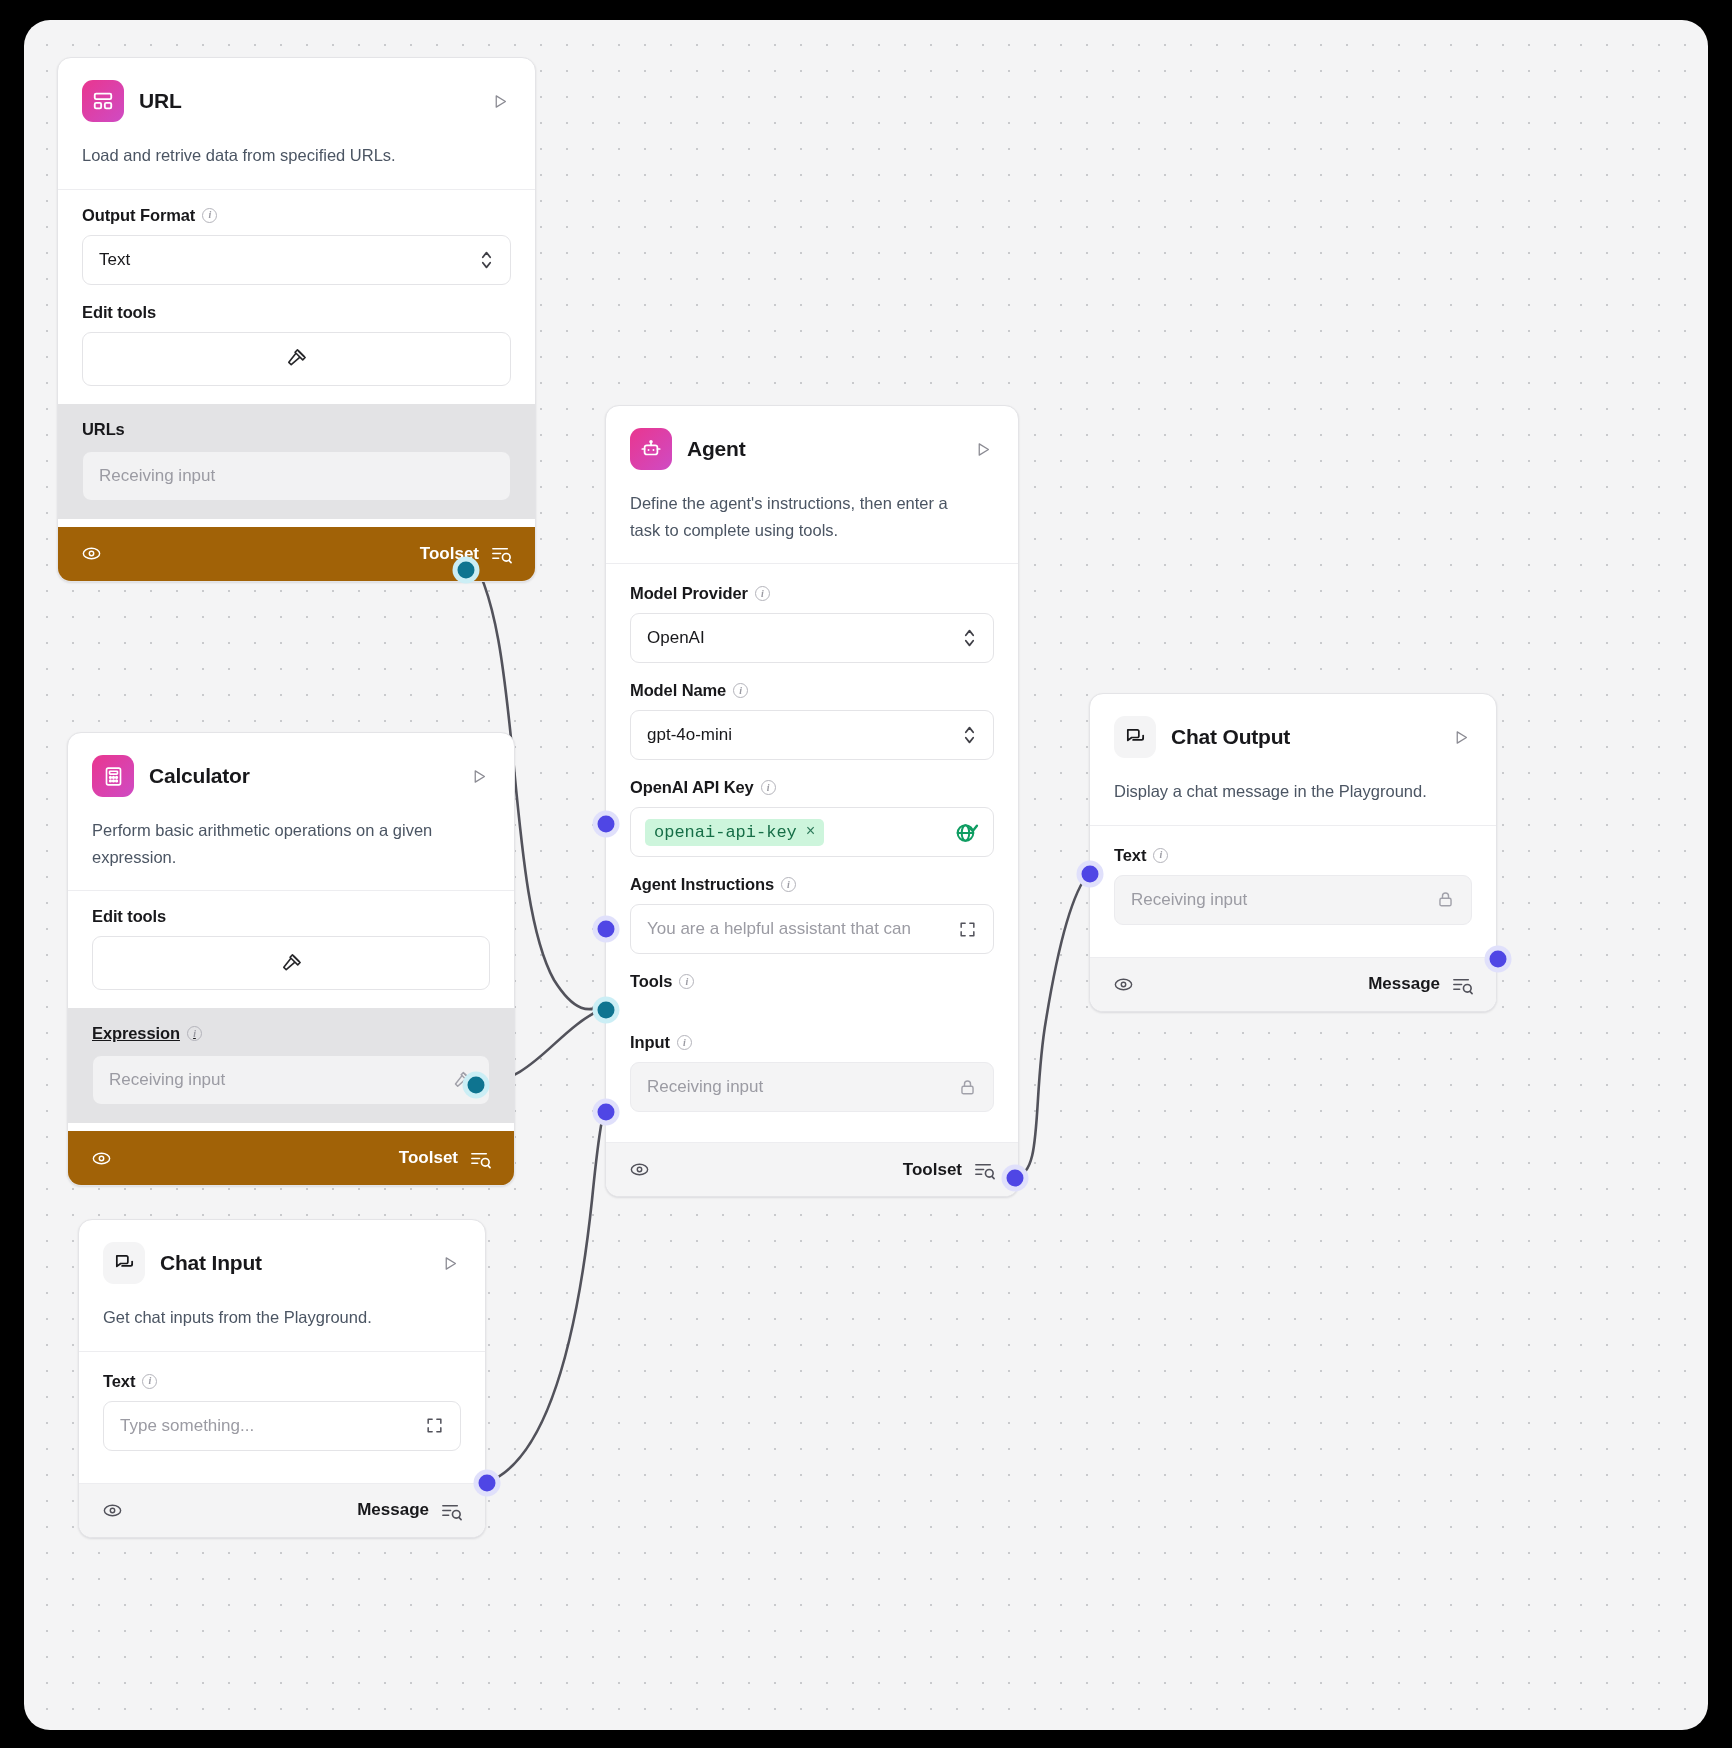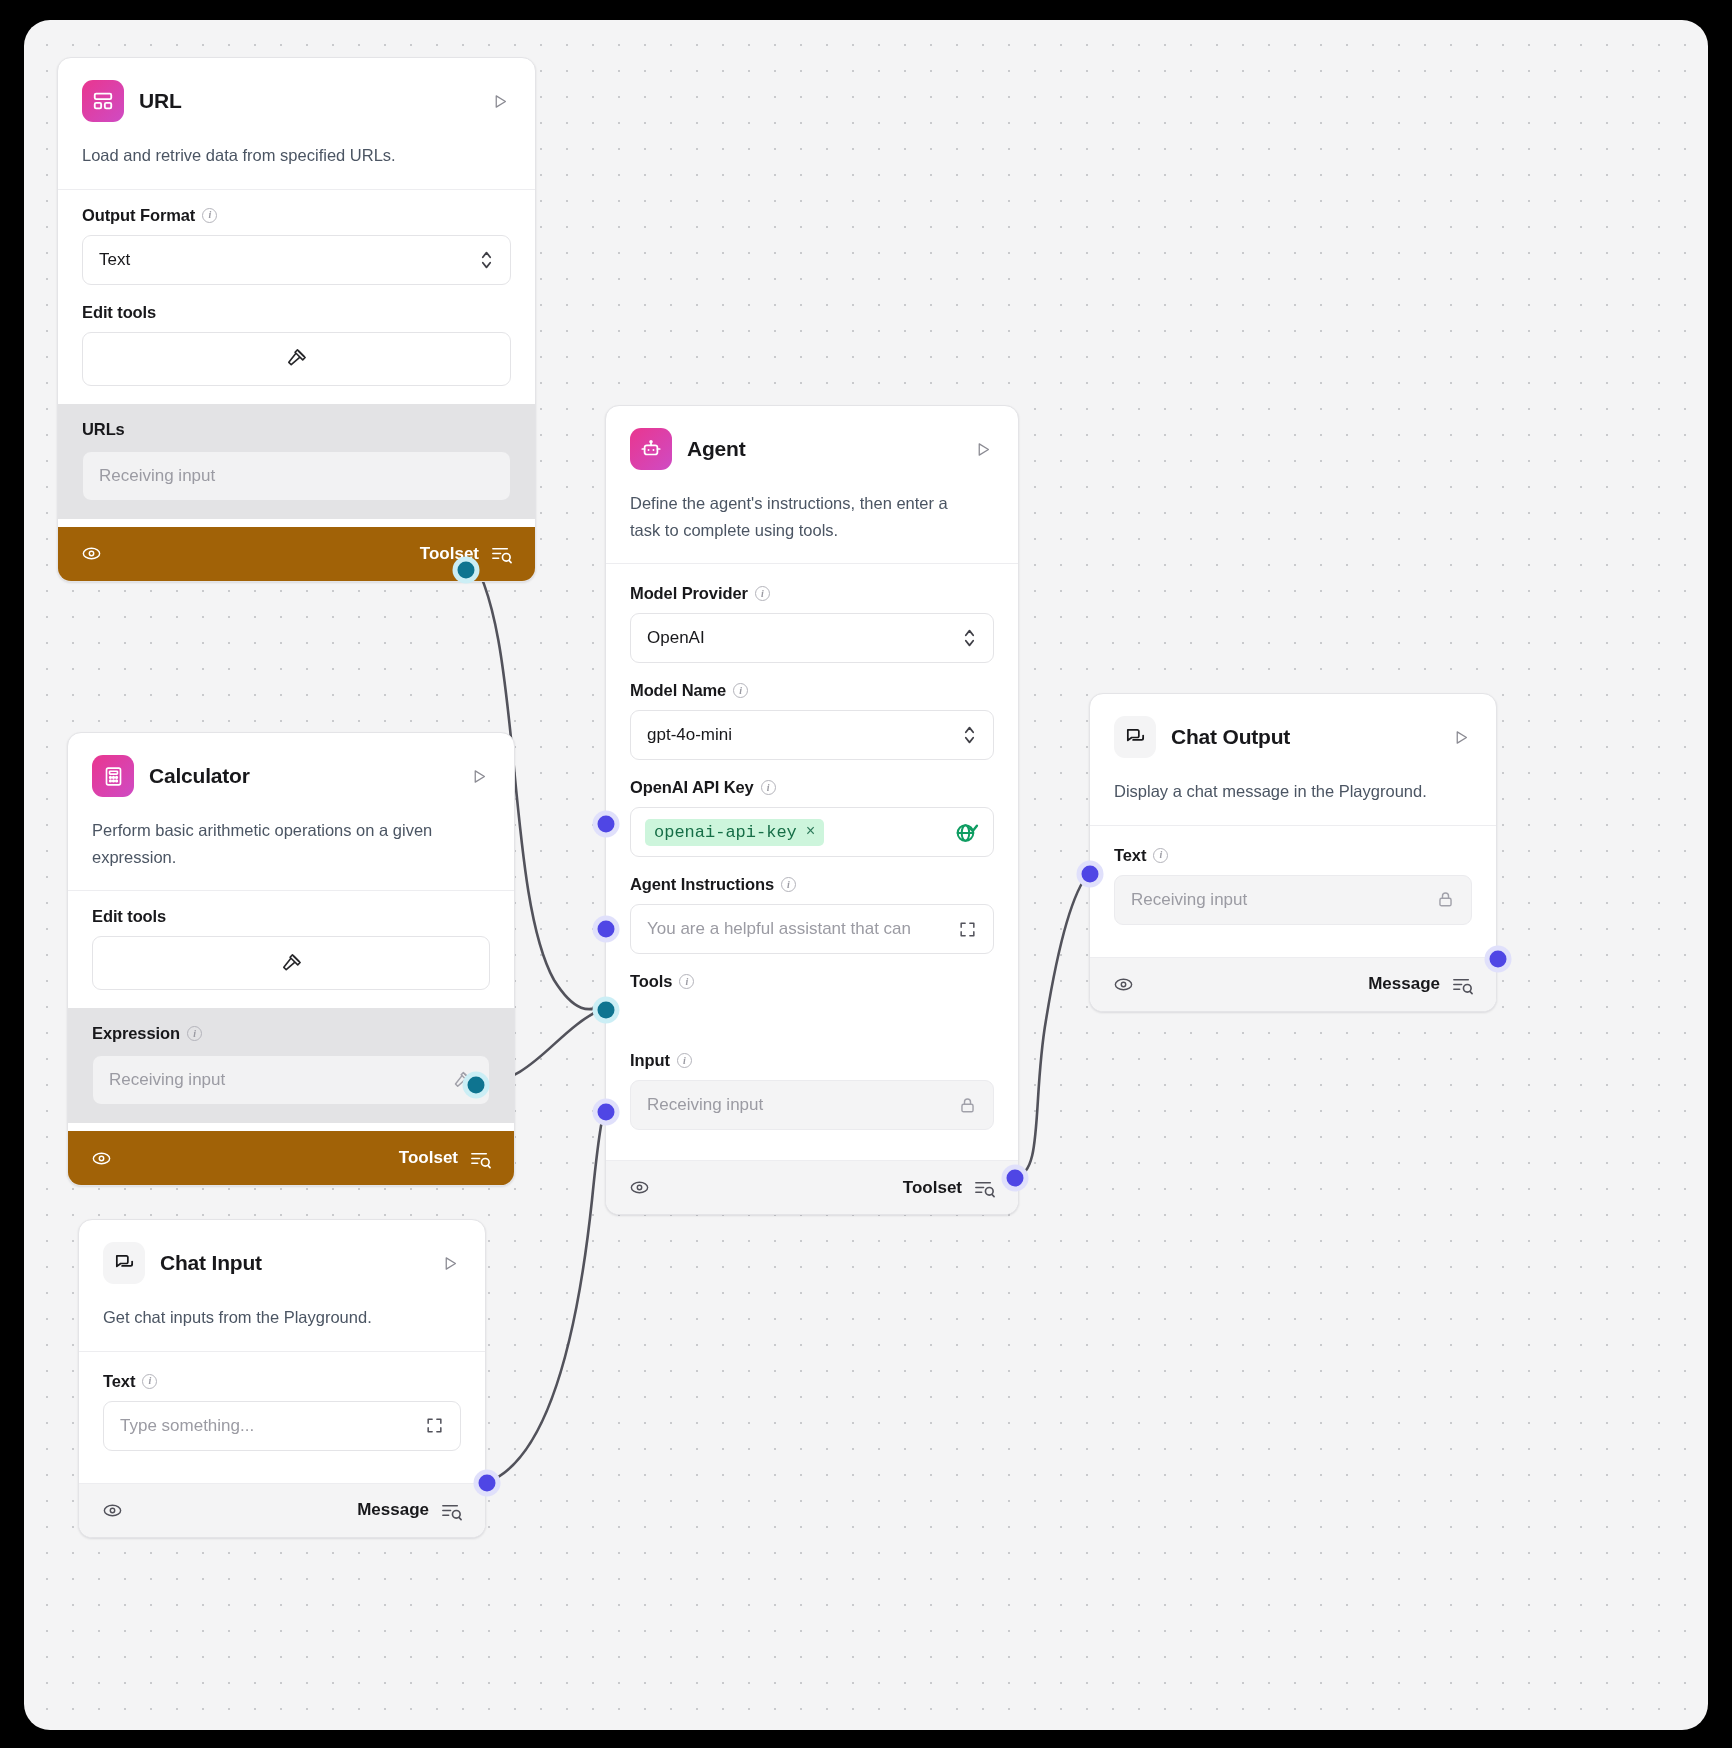--- a/index.html
+++ b/index.html
@@ -278,21 +278,21 @@
         <div class="toolbtn">
           <svg width="23" height="23" viewBox="0 0 24 24" fill="none" stroke="currentColor" stroke-width="1.7" stroke-linecap="round" stroke-linejoin="round">
             <path d="M14.5 4.5 L19.5 9.5"></path>
               <path d="M13 3 L21 11 L18.5 13.5 L10.5 5.5 Z"></path>
               <path d="M11 7 L4 16 L6.5 18.5 L15 11"></path>
           </svg>
         </div>
       </div>
 
       <div class="sect-hl">
-        <div class="field-label" style="margin-bottom:12px;">
+        <div class="field-label" style="margin-bottom:12px;text-decoration:underline;">
           <span>Expression</span>
           <span class="info-icon">i</span>
         </div>
         <div class="ctrl muted">
           <span>Receiving input</span>
           <span class="right-ico">
             <svg width="21" height="21" viewBox="0 0 24 24" fill="none" stroke="currentColor" stroke-width="1.7" stroke-linecap="round" stroke-linejoin="round">
               <path d="M14.5 4.5 L19.5 9.5"></path>
                 <path d="M13 3 L21 11 L18.5 13.5 L10.5 5.5 Z"></path>
                 <path d="M11 7 L4 16 L6.5 18.5 L15 11"></path>
@@ -475,21 +475,21 @@
             <svg width="19" height="19" viewBox="0 0 24 24" fill="none" stroke="currentColor" stroke-width="1.9" stroke-linecap="round" stroke-linejoin="round">
               <path d="M9 4 H4 V9"></path>
                 <path d="M15 4 H20 V9"></path>
                 <path d="M9 20 H4 V15"></path>
                 <path d="M15 20 H20 V15"></path>
             </svg>
           </span>
         </div>
       </div>
 
-      <div class="field" style="margin-bottom:60px;">
+      <div class="field" style="margin-bottom:42px;">
         <div class="field-label" style="margin-bottom:0;">
           <span>Tools</span>
           <span class="info-icon">i</span>
         </div>
       </div>
 
       <div class="field">
         <div class="field-label">
           <span>Input</span>
           <span class="info-icon">i</span>

